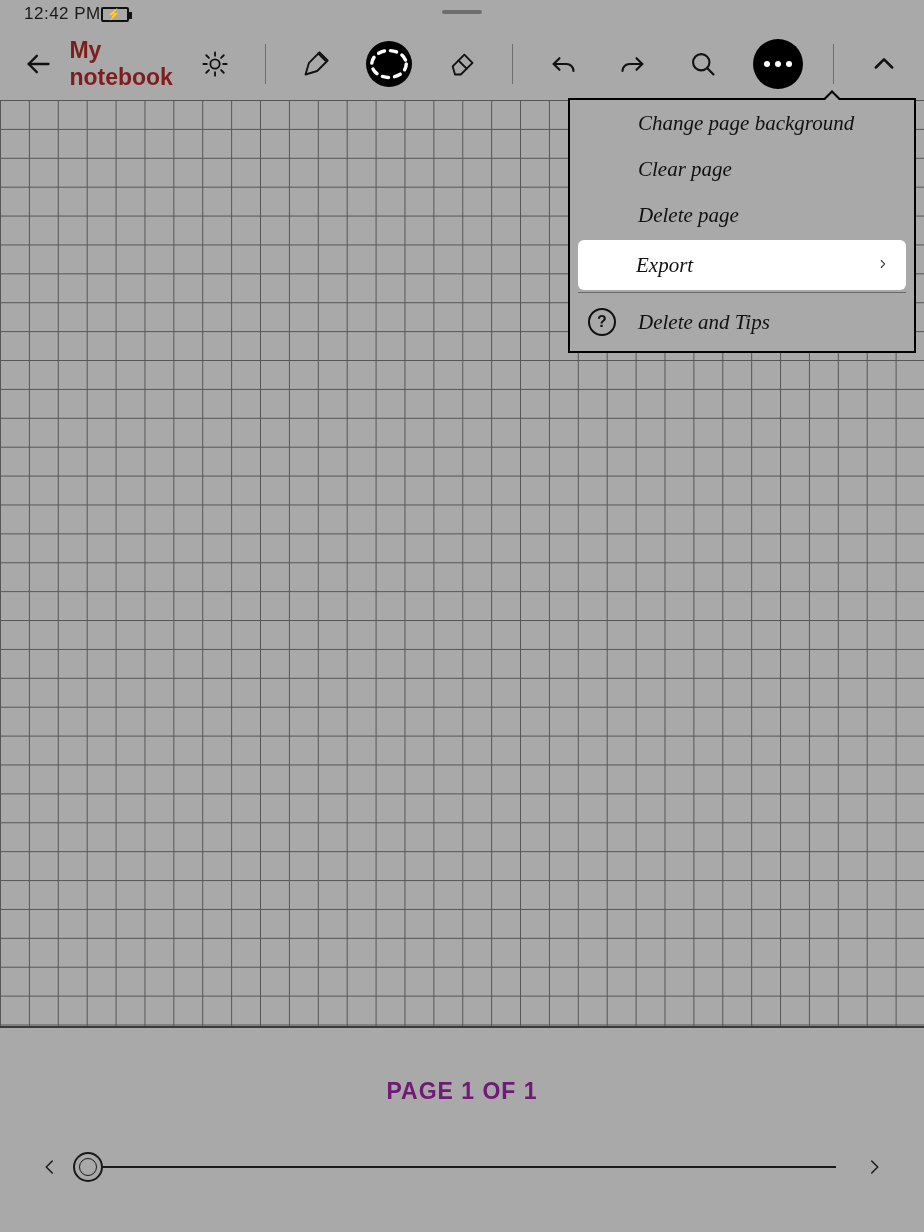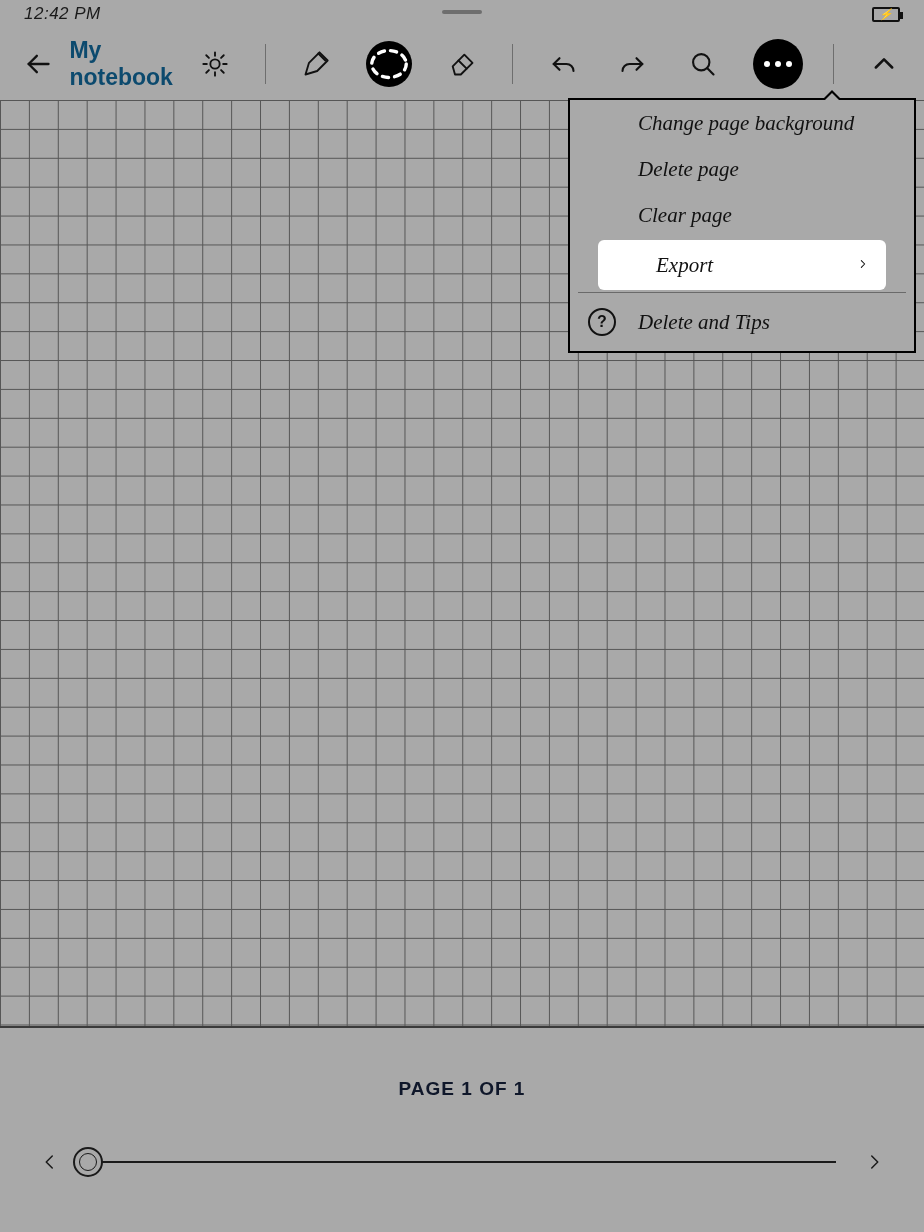--- a/index.html
+++ b/index.html
@@ -10,28 +10,27 @@
     background: #a9a9a9;
     overflow: hidden;
     position: relative;
   }
 
   
   .status-bar {
     height: 28px;
     display: flex;
     align-items: center;
-    justify-content: space-between;
+    justify-content: flex-start;
     padding: 0 24px;
     font-family: -apple-system, Helvetica, Arial, sans-serif;
     font-size: 17px;
     letter-spacing: 0.5px;
     color: #1a1a1a;
     position: relative;
-    font-style: italic;
   }
   .status-handle {
     position: absolute;
     left: 50%;
     top: 10px;
     transform: translateX(-50%);
     width: 40px;
     height: 4px;
     border-radius: 2px;
     background: #6e6e6e;
@@ -61,21 +60,21 @@
     padding: 0 20px 0 20px;
     position: relative;
   }
   .back-title{
     display:flex; align-items:center; gap:14px;
   }
   .title {
     font-family: -apple-system, Helvetica, Arial, sans-serif;
     font-weight: 700;
     font-size: 23px;
-    color: #0c4a6e;
+    color: #7f1d1d;
   }
   .tool-group{
     margin-left:auto;
     display:flex;
     align-items:center;
     gap:30px;
   }
   .vsep{
     width:1px; height:40px; background:#6e6e6e;
   }
@@ -121,23 +120,23 @@
     height:204px;
     display:flex;
     flex-direction:column;
     align-items:center;
     justify-content:flex-start;
     gap:42px;
     padding-top:50px;
   }
   .page-label{
     font-family:-apple-system,Helvetica,Arial,sans-serif;
-    font-size:19px;
+    font-size:23px;
     letter-spacing:1px;
-    color:#0f172a;
+    color:#701a75;
     font-weight:600;
   }
   .slider-row{
     display:flex; align-items:center; gap:28px; width:100%;
     padding:0 40px;
   }
   .slider-row svg{ width:18px;height:30px; }
   .slider-track{
     flex:1; height:2px; background:#1a1a1a;
     position:relative;
@@ -186,21 +185,21 @@
     padding: 0 18px 0 68px;
     font-style:italic;
     font-size:21px;
     color:#111;
     cursor:pointer;
     position:relative;
   }
   .menu-item.highlight{
     background:#fff;
     border-radius:6px;
-    margin:2px 28px;
+    margin:2px 8px;
     padding-left:58px;
     font-style:italic;
     border-bottom:none;
     height:50px;
   }
   .menu-item.highlight + .menu-sep { margin-top:2px; }
   .menu-chevron{
     margin-left:auto;
   }
   .menu-sep{
@@ -328,24 +327,24 @@
   </div>
 </div>
 
 <div class="menu">
   <div class="menu-caret"></div>
 
   <div class="menu-item">
     <span>Change page background</span>
   </div>
   <div class="menu-item">
+    <span>Clear page</span>
+  </div>
+  <div class="menu-item">
     <span>Delete page</span>
-  </div>
-  <div class="menu-item">
-    <span>Clear page</span>
   </div>
   <div class="menu-item highlight">
     <span>Export</span>
     <span class="menu-chevron">
       <svg width="10" height="16" viewBox="0 0 24 24" fill="none" stroke="#111" stroke-width="2.5" stroke-linecap="round" stroke-linejoin="round">
           <polyline points="8 4 16 12 8 20"></polyline>
         </svg>
     </span>
   </div>
   <div class="menu-sep"></div>

